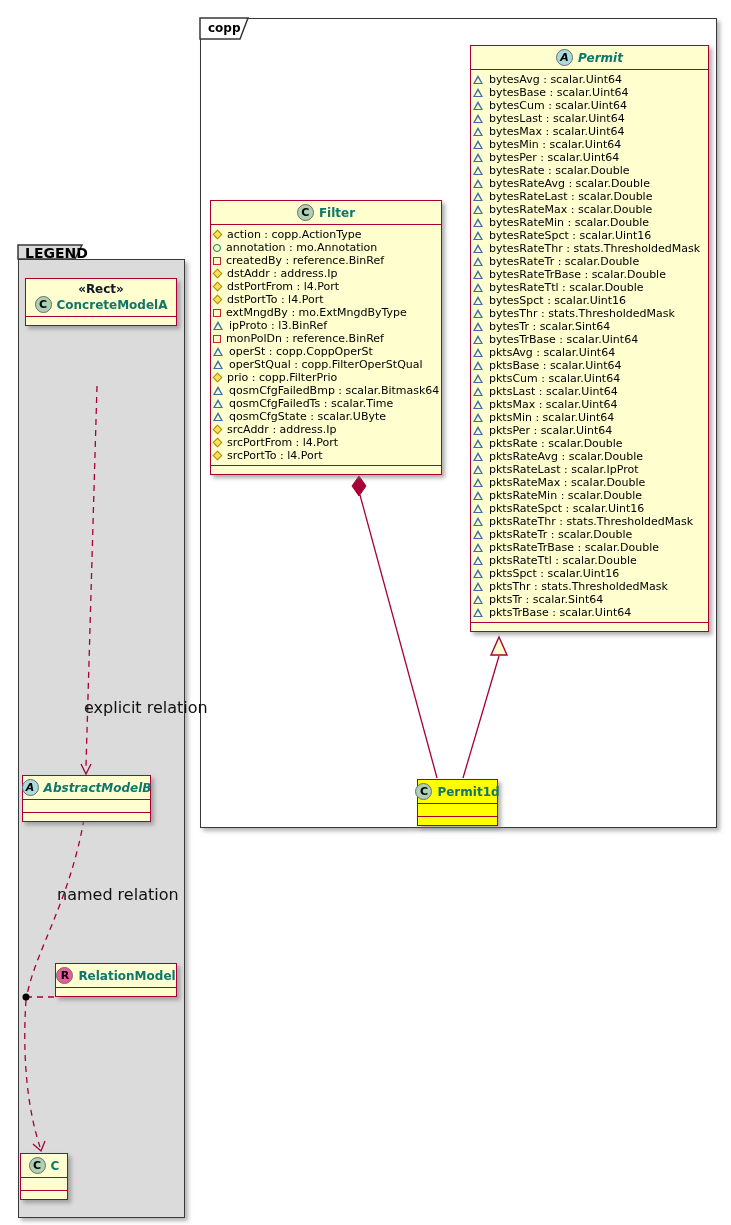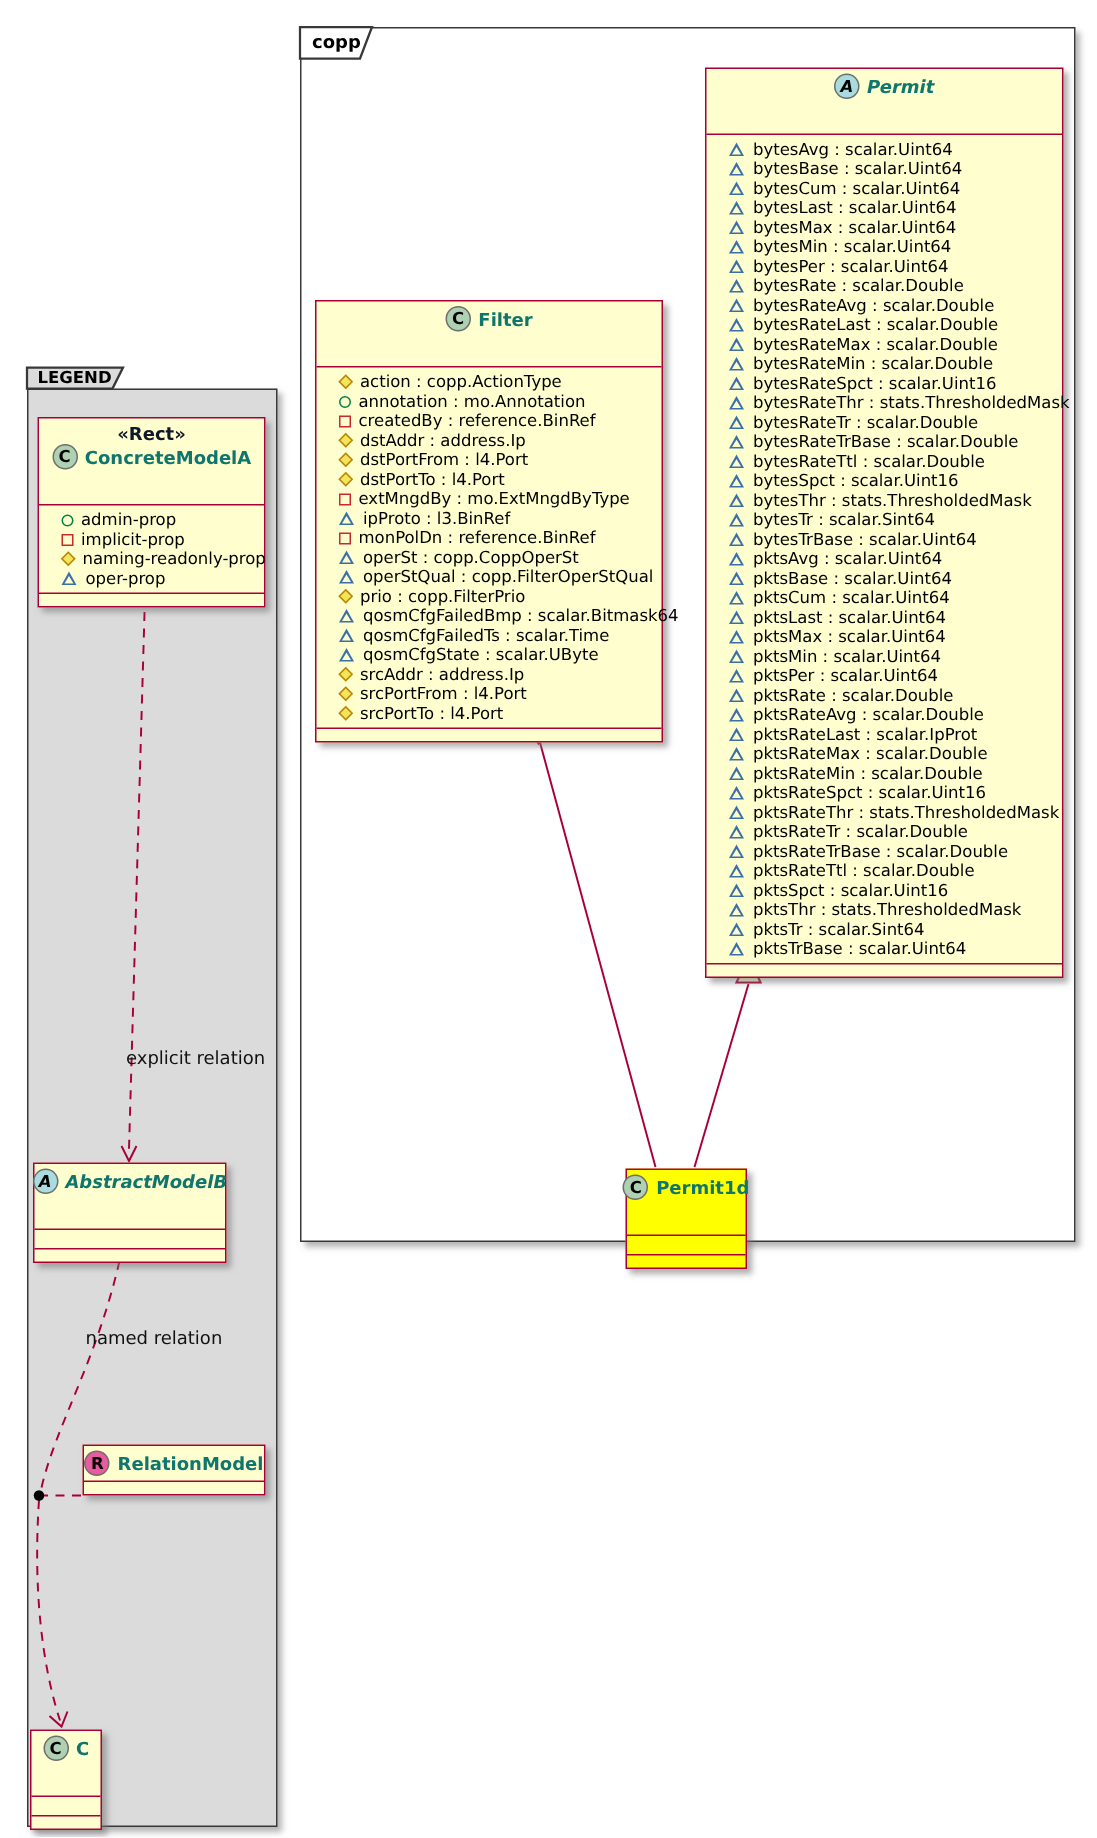--- a/index.html
+++ b/index.html
@@ -7,59 +7,59 @@
     position:relative; width:726px; height:1225px;
     font-family:"DejaVu Sans", sans-serif; background:#ffffff; overflow:hidden;
   }
   
   .frame { position:absolute; border:1.5px solid #383838; z-index:1;
            box-shadow:3px 3px 4px rgba(120,120,120,0.55); }
   #copp-frame   { left:200px; top:18px;  width:515px; height:808px; background:#ffffff; }
   #legend-frame { left:18px;  top:259px; width:165px; height:957px; background:#DBDBDB; }
   .tab-label { position:absolute; z-index:4; font-weight:bold; color:#000; }
   #copp-label   { left:208px; top:21px;  font-size:12px; }
-  #legend-label { left:25px;  top:245px; font-size:11px; }
+  #legend-label { left:25px;  top:245px; font-size:14px; }
 
   
   #rel-svg { position:absolute; left:0; top:0; z-index:2; pointer-events:none; }
 
   
   .uml-class { position:absolute; background:#FEFECE; border:1.5px solid #A80036;
                box-shadow:3px 3px 4px rgba(120,120,120,0.6); z-index:3; }
   .uml-class.highlight { background:#FFFF00; }
   .class-header { padding:3px 6px 3px; text-align:center; }
   .stereotype { font-size:12px; font-weight:bold; line-height:14px; color:#0f172a; }
   .name-row { display:flex; align-items:center; justify-content:center; gap:5px; }
   .cls-name { font-size:12px; font-weight:bold; color:#0f766e; white-space:nowrap; }
   .abstract-name { font-style:italic; }
   .badge { width:17px; height:17px; min-width:17px; border-radius:50%;
            display:flex; align-items:center; justify-content:center;
            font-size:11px; font-weight:bold; color:#000; border:1px solid #6e6e6e;
            box-sizing:border-box; }
   .badge-c { background:#ADD1B2; }
   .badge-a { background:#A9DCDF; font-style:italic; }
   .badge-r { background:#E95B9F; }
-  .attrs   { border-top:1.5px solid #A80036; padding:3px 15px; min-height:6px;margin-top:20px; }
+  .attrs   { border-top:1.5px solid #A80036; padding:3px 2px; min-height:6px; }
   .methods { border-top:1.5px solid #A80036; min-height:8px; }
   .attr-row { display:flex; align-items:center; font-size:11px; line-height:13px;
               white-space:nowrap; color:#000; }
   
   .micon { display:inline-block; margin-right:5px; flex:0 0 auto; box-sizing:border-box; }
   .micon.circle  { width:8px; height:8px; border:1.2px solid #038048; border-radius:50%; background:transparent; }
   .micon.square  { width:8px; height:8px; border:1.2px solid #C82930; background:transparent; }
   .micon.diamond { width:7px; height:7px; background:#F3E55A; border:1px solid #B8860B; transform:rotate(45deg); margin-left:1px; margin-right:6px; }
   .micon.triangle { position:relative; width:0; height:0;
                     border-left:5px solid transparent; border-right:5px solid transparent;
                     border-bottom:9px solid #3A70A8; margin-right:6px; }
   .micon.triangle::before { content:""; position:absolute; left:-3px; top:2.6px;
                     border-left:3px solid transparent; border-right:3px solid transparent;
                     border-bottom:5.4px solid #FEFECE; }
 
   
-  .rel-label { position:absolute; z-index:4; font-size:12px; color:#111; white-space:nowrap; }
+  .rel-label { position:absolute; z-index:4; font-size:16px; color:#111; white-space:nowrap; }
   #explicit-relation-label { left:84px; top:698px; }
   #named-relation-label    { left:57px; top:885px; }
 
   
   #class-permit          { left:470px; top:45px;  width:237px; }
   #class-filter          { left:210px; top:200px; width:230px; }
   #class-permit1d        { left:417px; top:779px; width:79px; }
   #class-concrete-model-a{ left:25px;  top:278px; width:150px; }
   #class-abstract-model-b{ left:22px;  top:775px; width:127px; }
   #class-relation-model  { left:55px;  top:963px; width:120px; }
@@ -377,38 +377,20 @@
   </div>
 
   <div class="uml-class" id="class-concrete-model-a">
     <div class="class-header">
       <div class="stereotype">«Rect»</div>
       <div class="name-row">
         <span class="badge badge-c">C</span>
         <span class="cls-name">ConcreteModelA</span>
       </div>
     </div>
-    <div class="attrs">
-        <div class="attr-row">
-          <span class="micon circle"></span>
-          <span>admin-prop</span>
-        </div>
-        <div class="attr-row">
-          <span class="micon square"></span>
-          <span>implicit-prop</span>
-        </div>
-        <div class="attr-row">
-          <span class="micon diamond"></span>
-          <span>naming-readonly-prop</span>
-        </div>
-        <div class="attr-row">
-          <span class="micon triangle"></span>
-          <span>oper-prop</span>
-        </div>
-      </div>
     <div class="methods"></div>
   </div>
 
   <div class="uml-class" id="class-abstract-model-b">
     <div class="class-header">
       <div class="name-row">
         <span class="badge badge-a">A</span>
         <span class="cls-name abstract-name">AbstractModelB</span>
       </div>
     </div>

